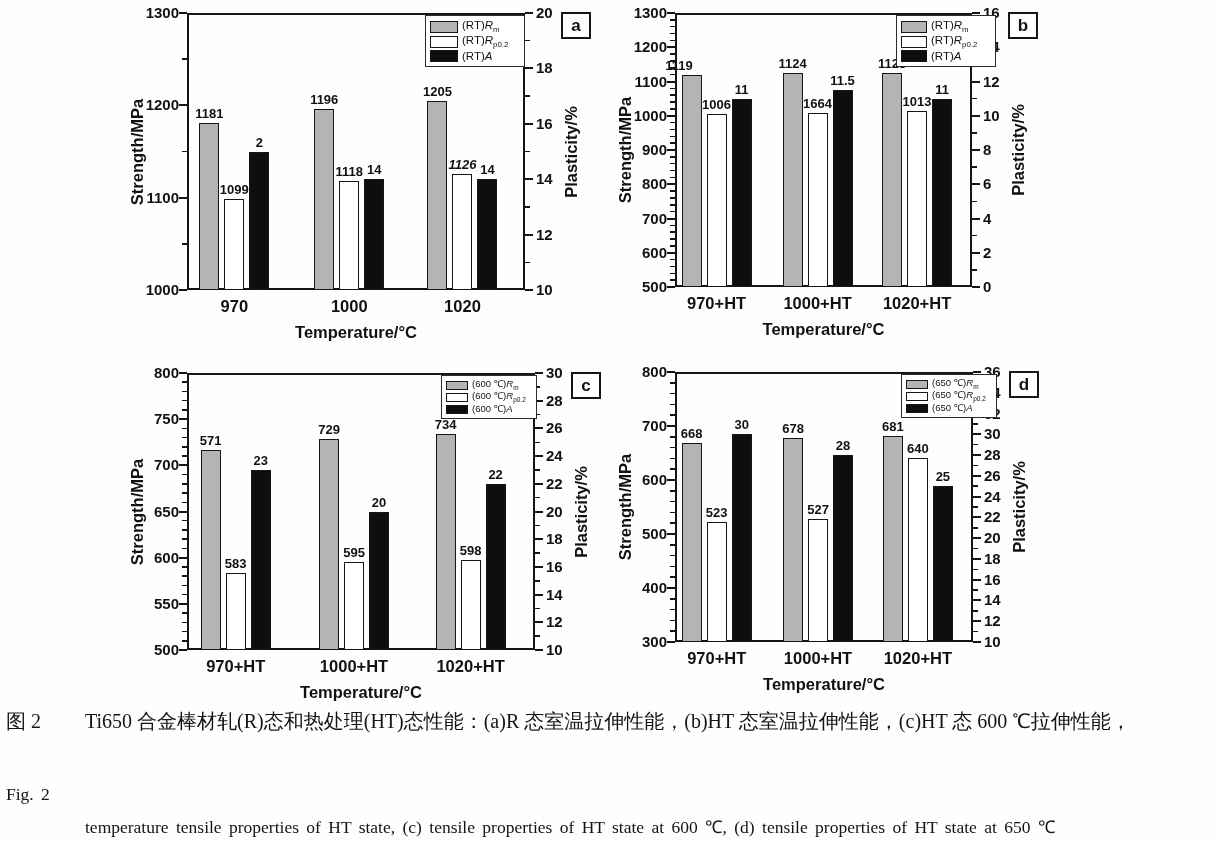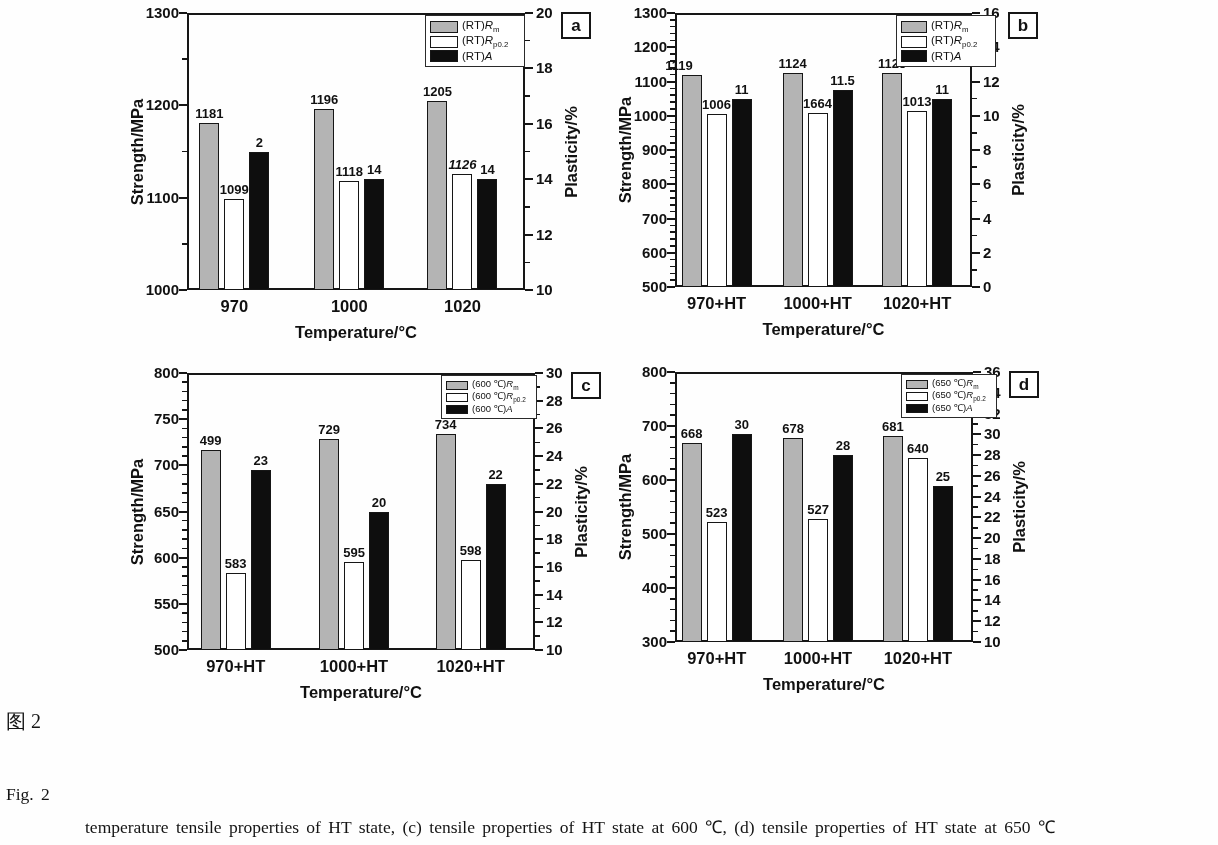--- a/index.html
+++ b/index.html
@@ -292,21 +292,21 @@
       <div class="tick" style="left: 415px; top: 156.9px; width: 5px; height: 1.5px;"></div>
       <div class="tick" style="left: 415px; top: 129.2px; width: 5px; height: 1.5px;"></div>
       <div class="tick" style="left: 415px; top: 101.5px; width: 5px; height: 1.5px;"></div>
       <div class="tick" style="left: 415px; top: 73.8px; width: 5px; height: 1.5px;"></div>
       <div class="tick" style="left: 415px; top: 46.1px; width: 5px; height: 1.5px;"></div>
       <div class="axis-title" style="left: -93px; top: 161.5px; width: 220px; transform: rotate(-90deg);">Strength/MPa</div>
       <div class="axis-title" style="left: 351px; top: 161.5px; width: 220px; transform: rotate(-90deg);">Plasticity/%</div>
       <div class="axis-title" style="left: 131px; top: 342px; width: 220px;">Temperature/°C</div>
       <div class="cat" style="left: 60.72px; top: 317px; width: 110px;">970+HT</div>
       <div class="bar" style="left: 80.72px; top: 109.637px; width: 20px; height: 200.363px; background: rgb(180, 180, 180);"></div>
-      <div class="vlabel" style="left: 55.72px; top: 92.6367px; width: 70px;">499</div>
+      <div class="vlabel" style="left: 55.72px; top: 92.6367px; width: 70px;">571</div>
       <div class="bar" style="left: 105.72px; top: 233.363px; width: 20px; height: 76.6367px; background: rgb(255, 255, 255);"></div>
       <div class="vlabel" style="left: 80.72px; top: 216.363px; width: 70px;">583</div>
       <div class="bar" style="left: 130.72px; top: 129.95px; width: 20px; height: 180.05px; background: rgb(14, 14, 14);"></div>
       <div class="vlabel" style="left: 105.72px; top: 112.95px; width: 70px;">23</div>
       <div class="cat" style="left: 179.04px; top: 317px; width: 110px;">1000+HT</div>
       <div class="bar" style="left: 199.04px; top: 98.5567px; width: 20px; height: 211.443px; background: rgb(180, 180, 180);"></div>
       <div class="vlabel" style="left: 174.04px; top: 81.5567px; width: 70px;">729</div>
       <div class="bar" style="left: 224.04px; top: 222.283px; width: 20px; height: 87.7167px; background: rgb(255, 255, 255);"></div>
       <div class="vlabel" style="left: 199.04px; top: 205.283px; width: 70px;">595</div>
       <div class="bar" style="left: 249.04px; top: 171.5px; width: 20px; height: 138.5px; background: rgb(14, 14, 14);"></div>
@@ -446,21 +446,21 @@
           <div class="lswatch" style="width: 22px; height: 9px; background: rgb(14, 14, 14);"></div>
           <div class="ltext" style="font-size: 9.5px;">(650 ℃)<i>A</i></div>
         </div>
       </div>
       <div class="panelbox" style="left: 389px; top: 31px; width: 30px; height: 27px;">d</div>
     </div>
 
   <div class="caption zh">
     <span class="cap-label">图 2</span>
     <span class="cap-body">
-      <br>
+      <span>Ti650 合金棒材轧(R)态和热处理(HT)态性能：(a)R 态室温拉伸性能，(b)HT 态室温拉伸性能，(c)HT 态 600 ℃拉伸性能，</span><br>
     </span>
   </div>
 
   <div class="caption en">
     <span class="cap-label">Fig. 2</span>
     <span class="cap-body">
       <br>
       <span>temperature tensile properties of HT state, (c) tensile properties of HT state at 600 ℃, (d) tensile properties of HT state at 650 ℃</span>
     </span>
   </div>

